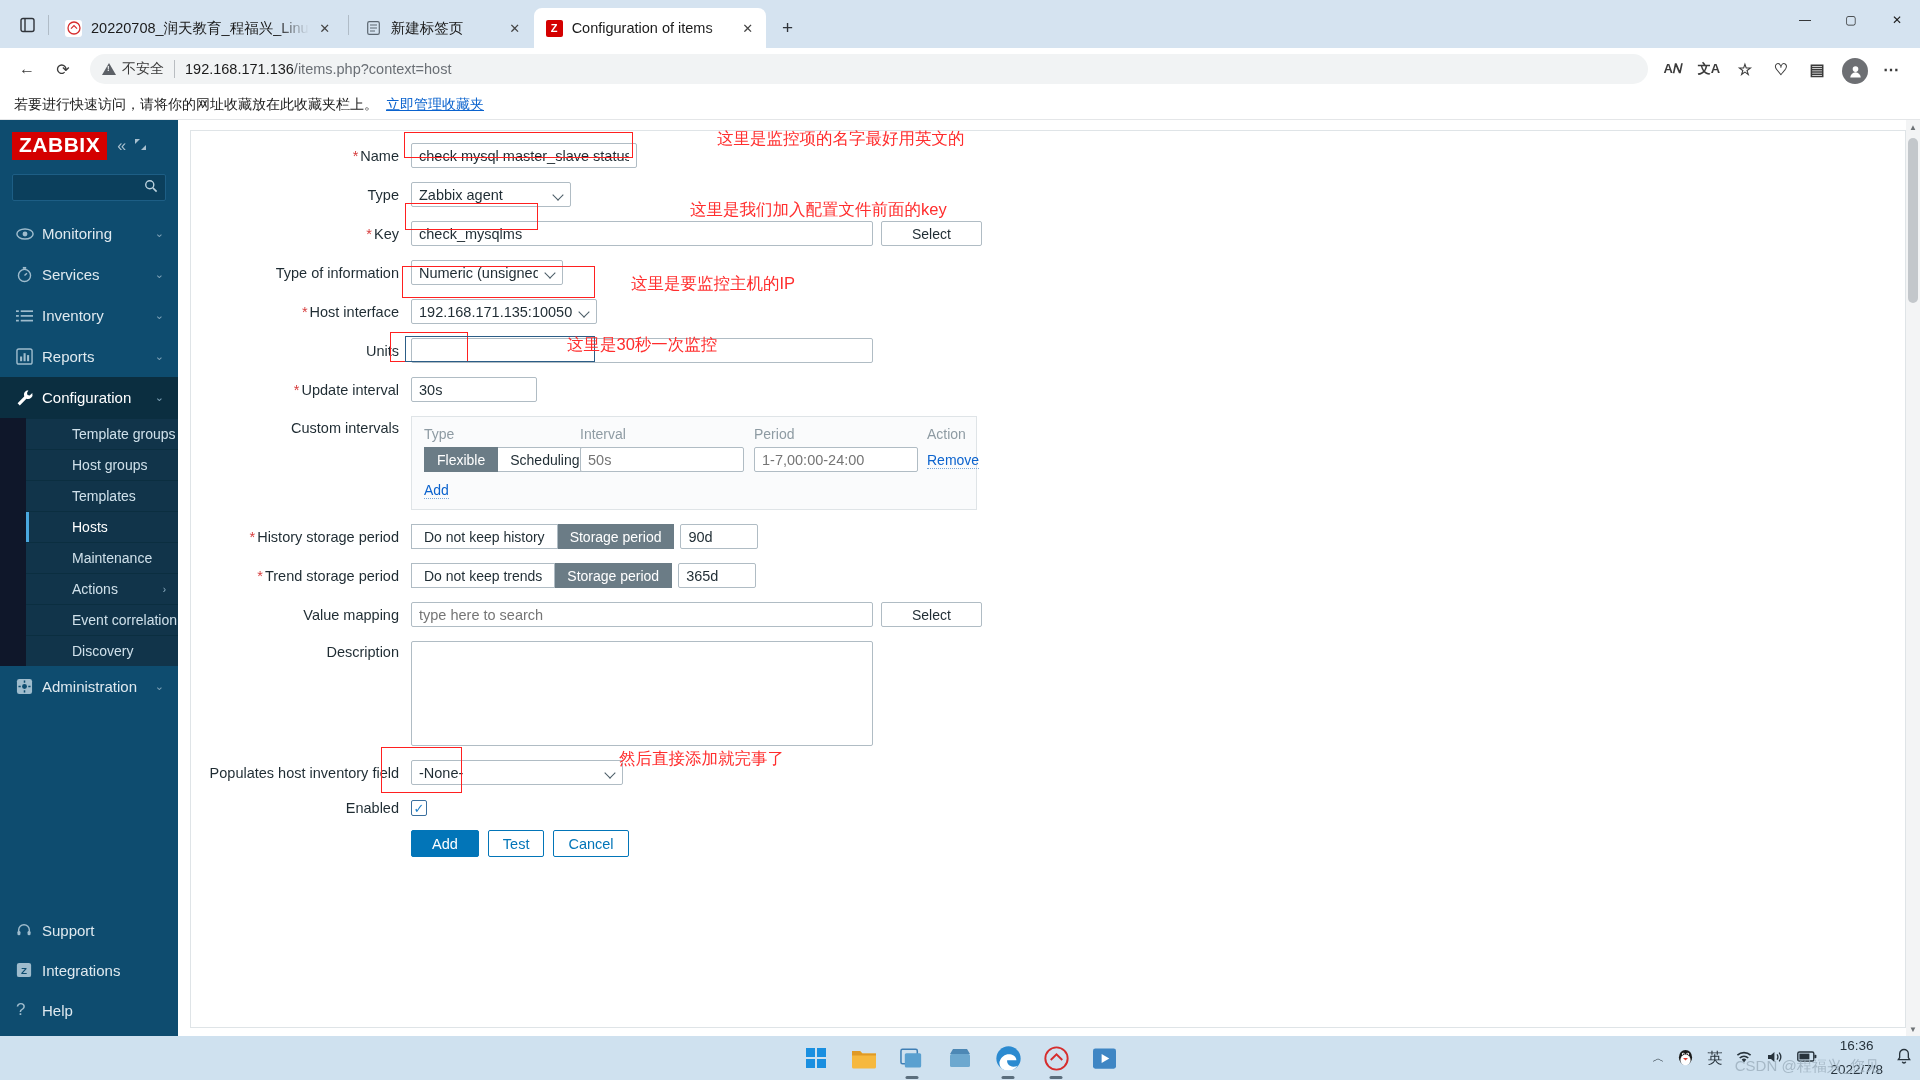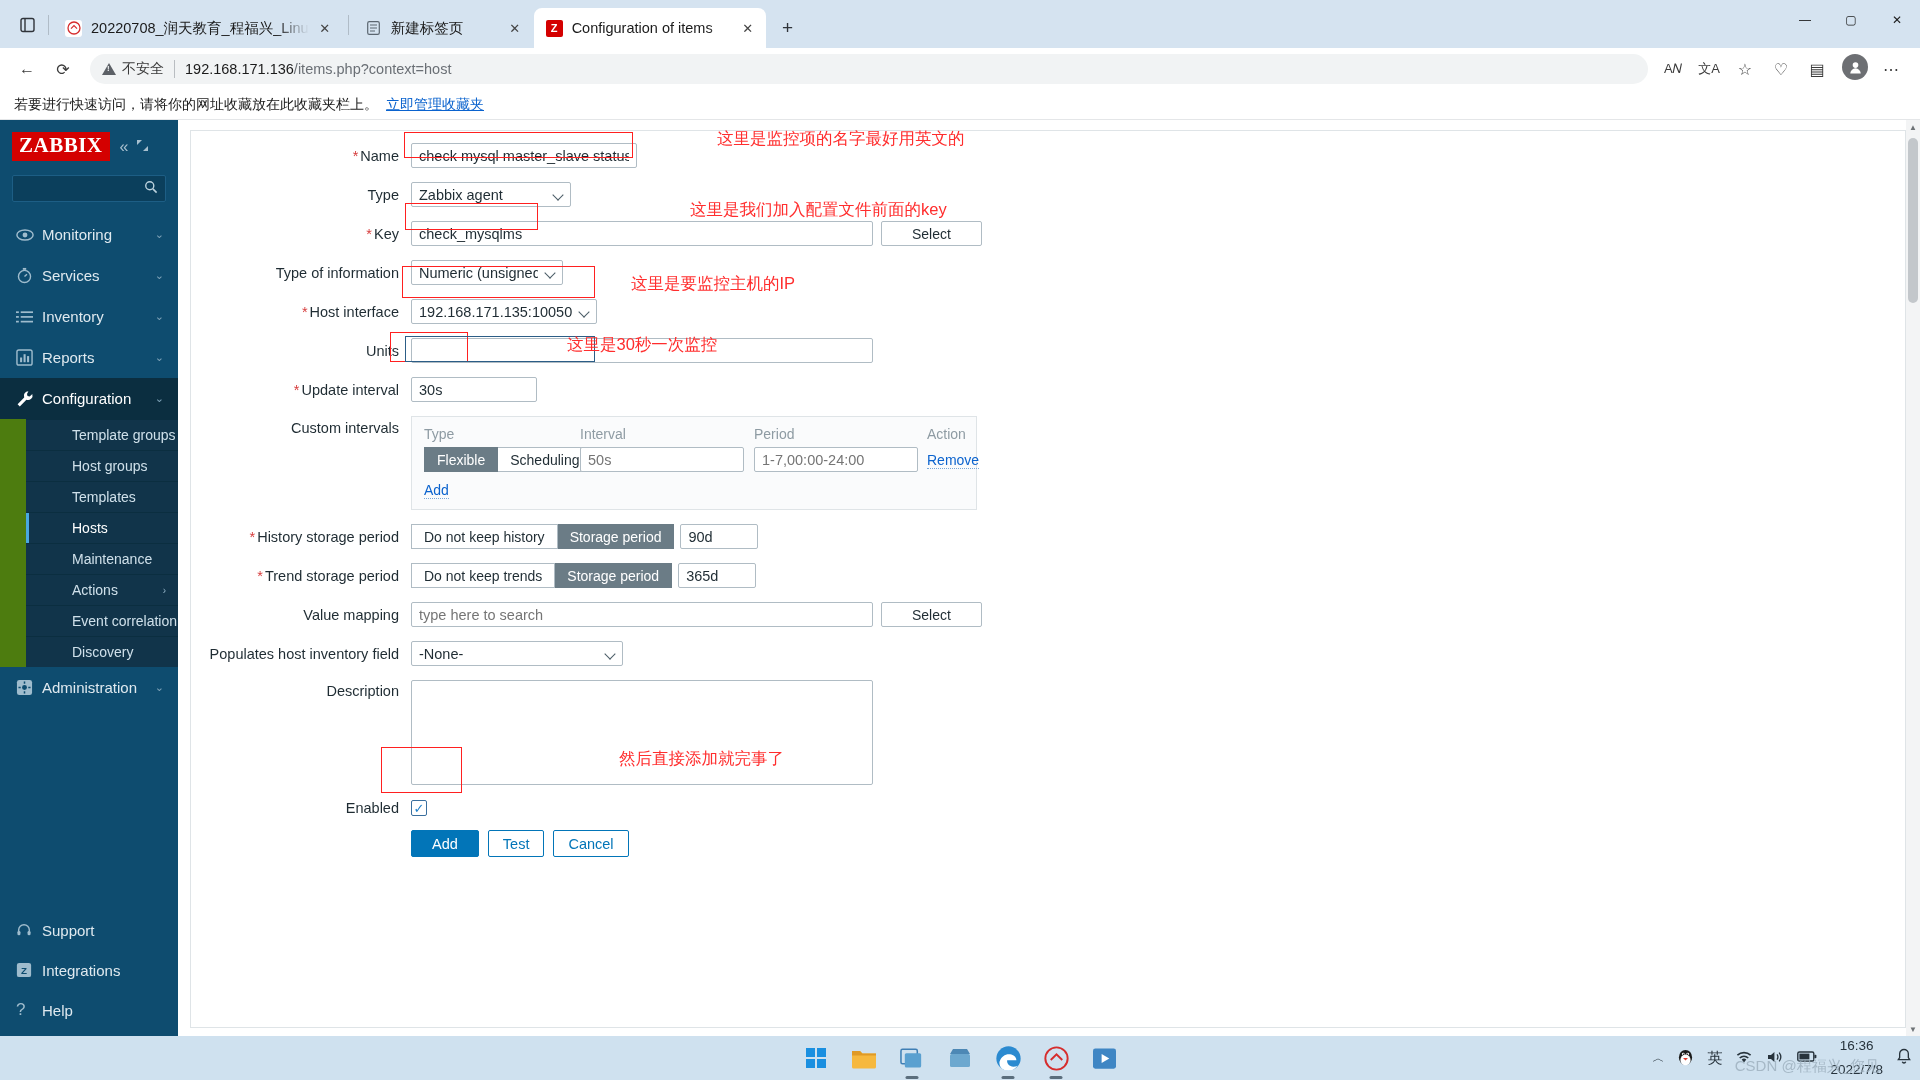--- a/index.html
+++ b/index.html
@@ -81,21 +81,21 @@
     width:0; height:0; border-left:7px solid transparent; border-right:7px solid transparent;
     border-bottom:12px solid #5c6066; position:relative;
   }
   .omnibox .warn-tri::after {
     content:"!"; position:absolute; left:-2px; top:2px; color:#f1f3f4;
     font-size:8px; font-weight:bold; line-height:1;
   }
   .omnibox .divider { width:1px; height:18px; background:#b9bdc1; margin:0 10px; }
   .url-host { color:#1b1b1b; }
   .url-path { color:#6a6f75; }
-  .tb-right { display:flex; align-items:flex-start; }
+  .tb-right { display:flex; align-items:flex-end;font-weight:bold; }
   .avatar-btn {
     width:26px; height:26px; border-radius:50%; background:#6d6f73; color:#fff;
     display:flex; align-items:center; justify-content:center; font-size:13px; margin:0 6px;
   }
 
   .bookmarks {
     height:30px; background:#ffffff; display:flex; align-items:center;
     padding-left:14px; font-size:14px; color:#1b1b1b; border-bottom:1px solid #e4e6e8;
   }
   .bookmarks a { color:#0b63ce; text-decoration:underline; margin-left:8px; }
@@ -104,21 +104,21 @@
   .page { position:relative; height:calc(1080px - 48px - 42px - 30px - 44px); display:flex; background:#fff; }
 
   
   .sidebar {
     width:178px; flex:0 0 178px; background:#0e4c6f; color:#c5d6e0;
     display:flex; flex-direction:column; position:relative;
   }
   .zbx-top { padding:12px 12px 6px 12px; display:flex; align-items:center; }
   .zbx-logo {
     background:#d40000; color:#fff; font-weight:bold; font-size:21px;
-    padding:1px 7px 3px 7px; letter-spacing:0.5px; font-family:Liberation Serif, serif;
+    padding:1px 7px 3px 7px; letter-spacing:0.5px; font-family:Liberation Sans, sans-serif;
   }
   .zbx-collapse { margin-left:10px; color:#a8c0cf; font-size:16px; }
   .zbx-expand { margin-left:8px; color:#a8c0cf; font-size:12px; }
   .zbx-search {
     margin:8px 12px 12px 12px; height:27px; background:#0b3f5c;
     border:1px solid #1d5e85; border-radius:2px; display:flex; align-items:center;
     justify-content:flex-end; padding-right:7px;
   }
   .zbx-search .mag { color:#bcd2de; font-size:14px; }
   .nav-item {
@@ -126,21 +126,21 @@
     font-size:15px; color:#dfe9ef;
   }
   .nav-item .nico {
     width:26px; flex:0 0 26px; display:flex; align-items:center;
     color:#9fbccd; font-size:15px;
   }
   .nav-item .nlabel { flex:1 1 auto; }
   .nav-item .chev { color:#7fa3b8; font-size:11px; margin-right:14px; }
   .nav-item.sel { background:#0b2e40; color:#ffffff; }
   .nav-item.sel .nico { color:#ffffff; }
-  .submenu { background:#4d7c0f; }
+  .submenu { background:#0f172a; }
   .sub-item {
     height:31px; display:flex; align-items:center; font-size:14px;
     color:#cfe0ea; padding-left:46px; margin-left:26px;
     background:#11344a; border-top:1px solid #0b2e40;
     position:relative;
   }
   .sub-item .subchev { position:absolute; right:12px; font-size:10px; color:#8fb0c4; }
   .sub-item.active { color:#ffffff; }
   .sub-item.active::before {
     content:""; position:absolute; left:0; top:0; bottom:0; width:3px; background:#4aa8e0;
@@ -634,32 +634,32 @@
           </span>
           <input class="txt" style="width: 78px; margin-left: 6px;" value="365d">
         </div>
 
         <div class="row" style="margin-top:14px;">
           <div class="lbl"><span>Value mapping</span></div>
           <input class="txt" style="width: 462px;" placeholder="type here to search">
           <button class="btn" style="margin-left:8px;">Select</button>
         </div>
 
+        <div class="row" style="margin-top:14px; align-items:flex-start;">
+          <div class="lbl" style="padding-top:3px;"><span>Description</span></div>
+          <textarea class="desc" style=""></textarea>
+        </div>
+
         <div class="row" style="margin-top:14px;">
           <div class="lbl"><span>Populates host inventory field</span></div>
           <span class="selwrap">
             <select class="sel" style="width:212px;">
               <option>-None-</option>
             </select>
           </span>
-        </div>
-
-        <div class="row" style="margin-top:14px; align-items:flex-start;">
-          <div class="lbl" style="padding-top:3px;"><span>Description</span></div>
-          <textarea class="desc" style=""></textarea>
         </div>
 
         <div class="row" style="margin-top:15px;">
           <div class="lbl"><span>Enabled</span></div>
           <span class="chk">
             <span class="tick">✓</span>
           </span>
         </div>
 
         <div class="row" style="margin-top:14px;">

